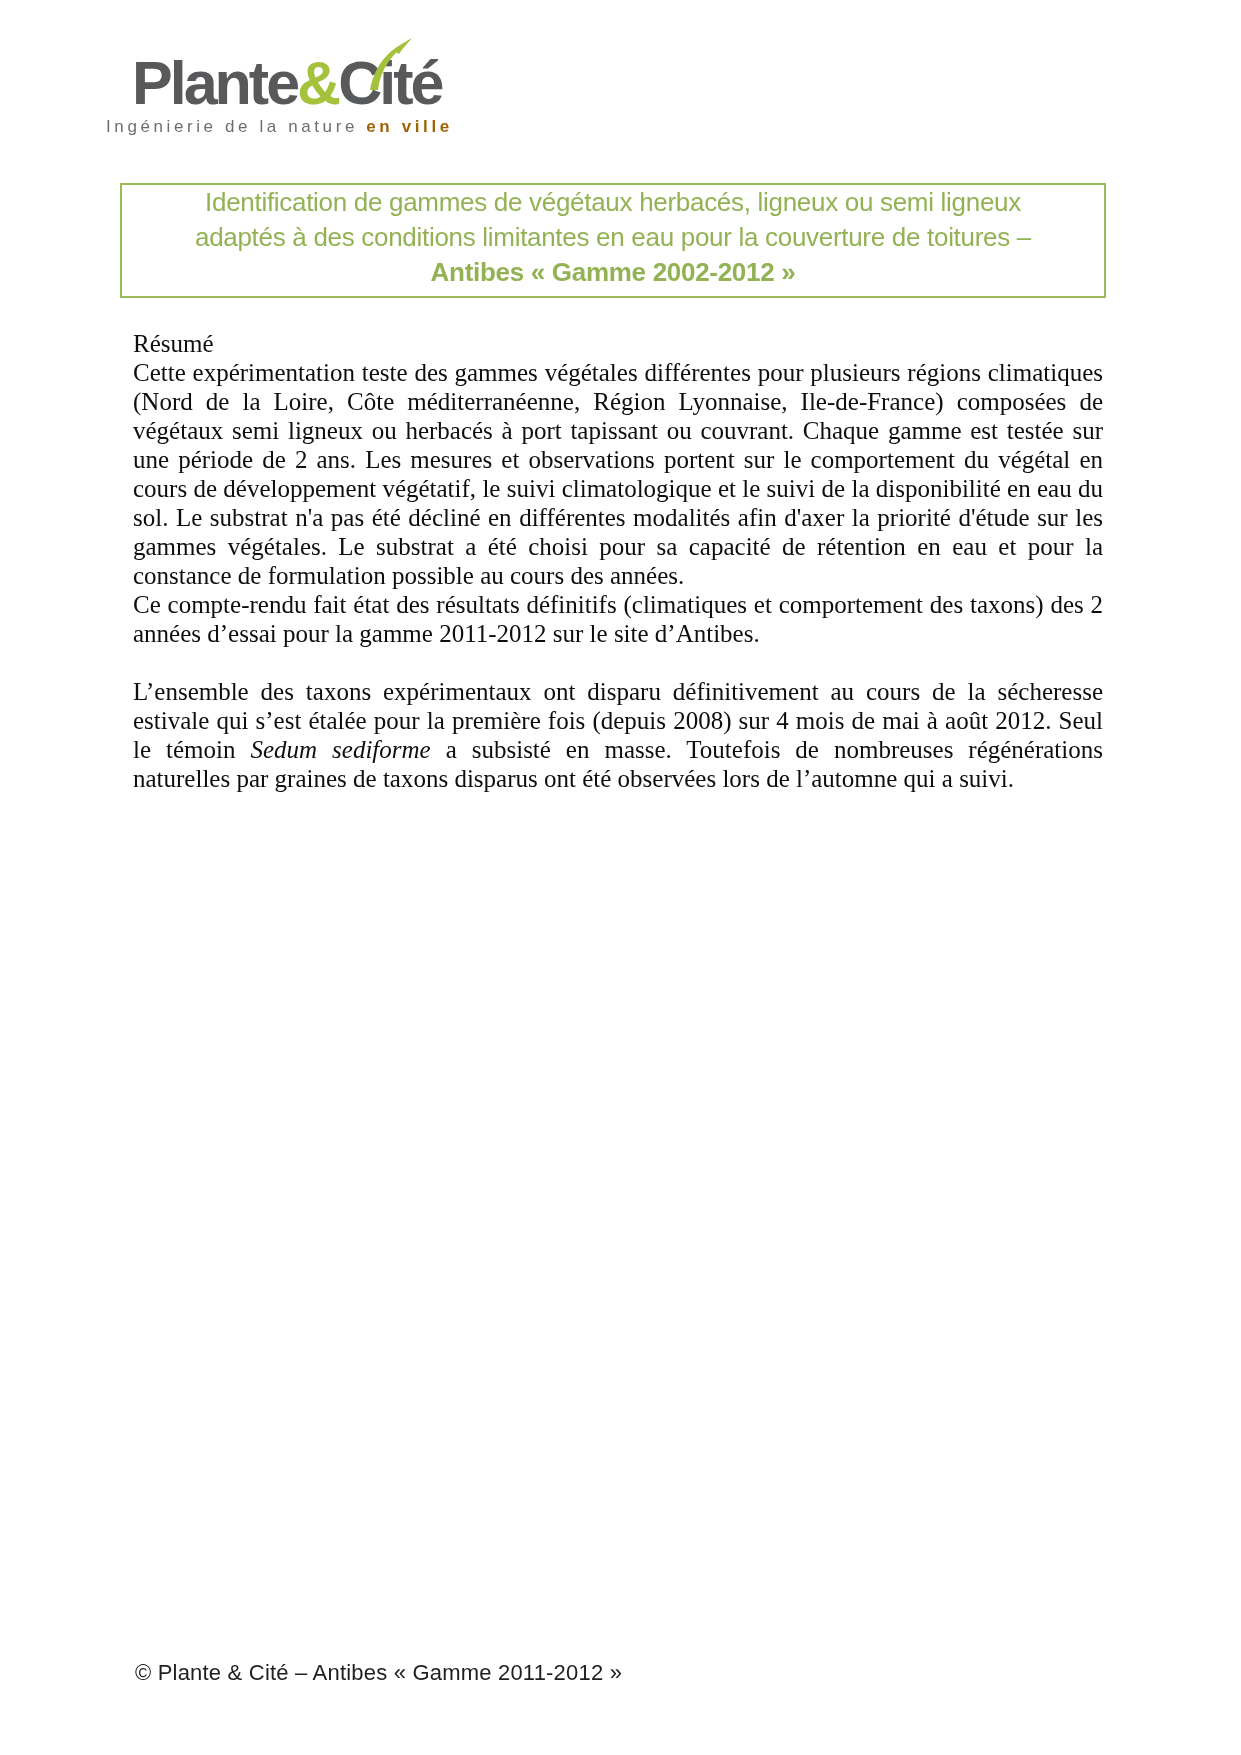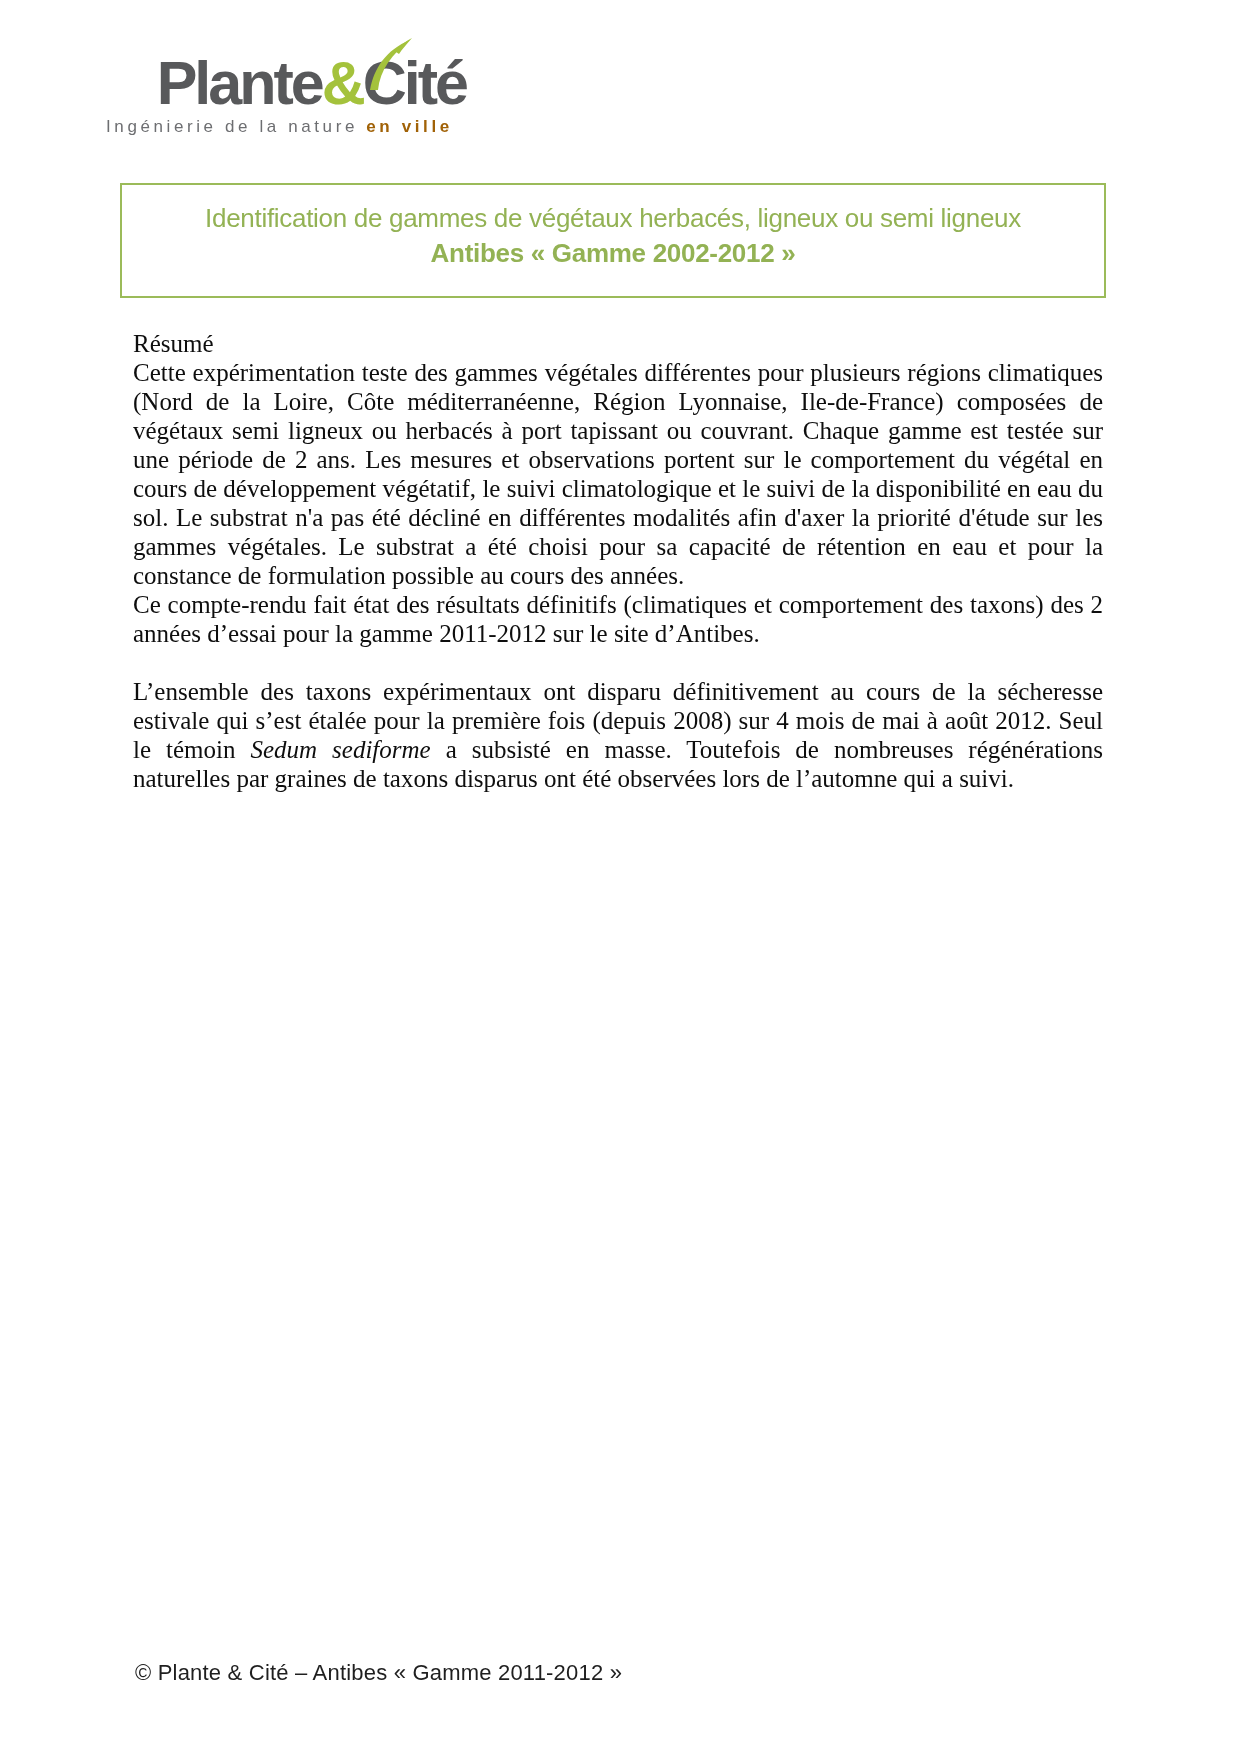--- a/index.html
+++ b/index.html
@@ -24,21 +24,20 @@
   .logo-wordmark {
     position: relative;
     margin-left: 26px;
     font-family: "Liberation Sans", sans-serif;
     font-weight: bold;
     font-size: 61px;
     letter-spacing: -3px;
     line-height: 62px;
     color: #58595B;
     white-space: nowrap;
-    text-align: right;
   }
   .logo-amp { color: #A4C23C; }
   .leaf-wrap {
     position: absolute;
     left: 234px;
     top: -14px;
     width: 46px;
     height: 52px;
     pointer-events: none;
   }
@@ -57,21 +56,21 @@
 
   
   .title-box {
     position: absolute;
     left: 120px;
     top: 183px;
     width: 986px;
     height: 115px;
     border: 2px solid #9BBB59;
     text-align: center;
-    padding-top: 16px;
+    padding-top: 0;
     font-family: "Liberation Sans", sans-serif;
     font-size: 26px;
     letter-spacing: -0.3px;
     line-height: 35px;
     color: #93B254;
   }
   .title-line3 { font-weight: bold; }
 
   
   .content {
@@ -124,20 +123,21 @@
       </span>
     </div>
     <div class="logo-tagline">
       <span>Ingénierie de la nature</span>
       <span class="tagline-accent">en ville</span>
     </div>
   </div>
 
   <div class="title-box">
     <div class="title-line1">Identification de gammes de végétaux herbacés, ligneux ou semi ligneux</div>
+    <div class="title-line2">adaptés à des conditions limitantes en eau pour la couverture de toitures –</div>
     <div class="title-line3">Antibes « Gamme 2002-2012 »</div>
   </div>
 
   <div class="content">
     <h2>Résumé</h2>
     <p>Cette expérimentation teste des gammes végétales différentes pour plusieurs régions climatiques (Nord de la Loire, Côte méditerranéenne, Région Lyonnaise, Ile-de-France) composées de végétaux semi ligneux ou herbacés à port tapissant ou couvrant. Chaque gamme est testée sur une période de 2 ans. Les mesures et observations portent sur le comportement du végétal en cours de développement végétatif, le suivi climatologique et le suivi de la disponibilité en eau du sol. Le substrat n'a pas été décliné en différentes modalités afin d'axer la priorité d'étude sur les gammes végétales. Le substrat a été choisi pour sa capacité de rétention en eau et pour la constance de formulation possible au cours des années.</p>
     <p>Ce compte-rendu fait état des résultats définitifs (climatiques et comportement des taxons) des 2 années d’essai pour la gamme 2011-2012 sur le site d’Antibes.</p>
     <p class="para-spaced"><span>L’ensemble des taxons expérimentaux ont disparu définitivement au cours de la sécheresse estivale qui s’est étalée pour la première fois (depuis 2008) sur 4 mois de mai à août 2012. Seul le témoin </span><span class="taxon-italic">Sedum sediforme</span><span> a subsisté en masse. Toutefois de nombreuses régénérations naturelles par graines de taxons disparus ont été observées lors de l’automne qui a suivi.</span></p>
   </div>
 

